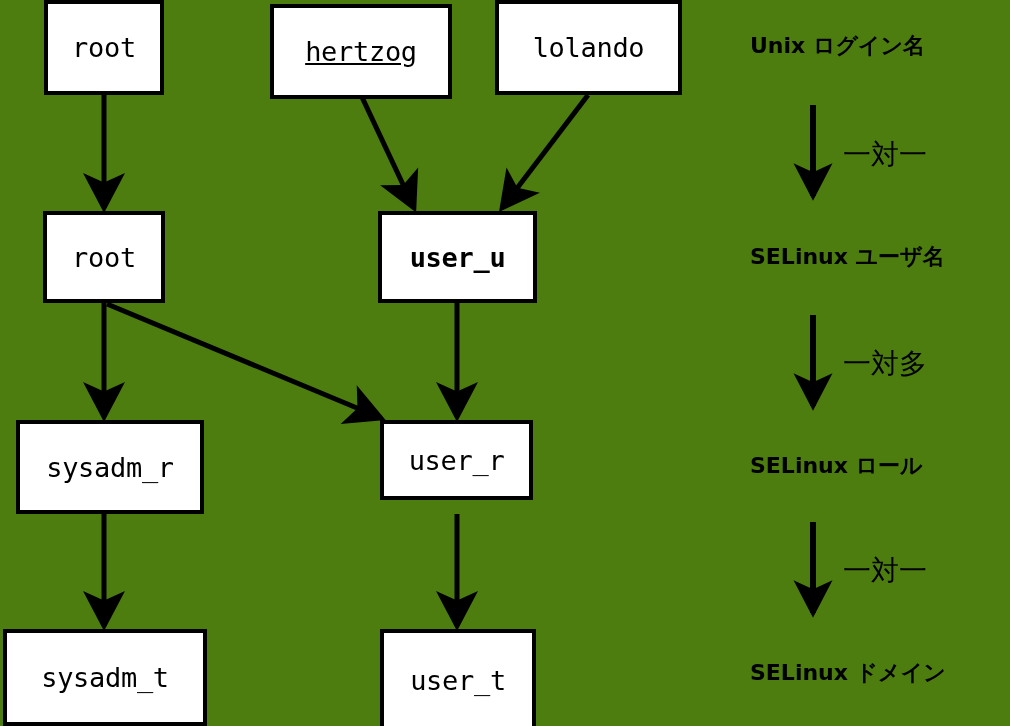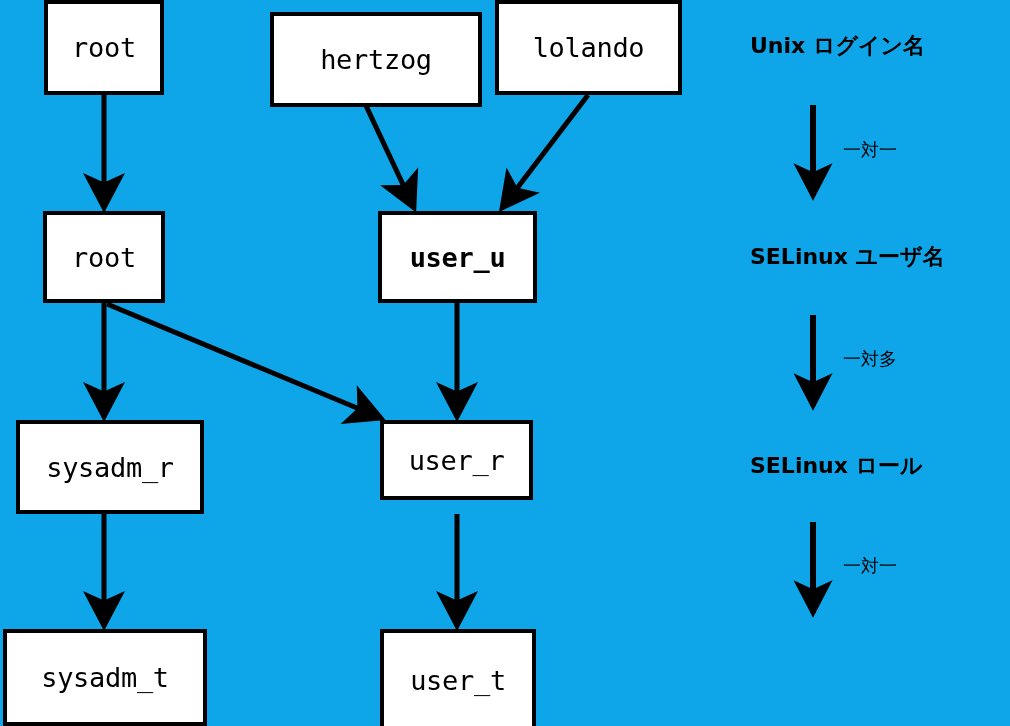--- a/index.html
+++ b/index.html
@@ -4,21 +4,21 @@
 <style>
   html, body {
     margin: 0;
     padding: 0;
     background: #ffffff;
   }
   #canvas {
     position: relative;
     width: 1010px;
     height: 726px;
-    background: #0ea5e9;
+    background: #4d7c0f;
     font-family: "DejaVu Sans", sans-serif;
     overflow: hidden;
   }
   #diagram-svg {
     position: absolute;
     left: 0;
     top: 0;
     width: 1010px;
     height: 726px;
   }
@@ -45,21 +45,21 @@
     font-weight: bold;
     font-size: 22px;
     color: #000000;
     white-space: nowrap;
     line-height: 1;
   }
   .rel-label {
     position: absolute;
     font-family: "DejaVu Sans", sans-serif;
     font-weight: normal;
-    font-size: 18px;
+    font-size: 28px;
     color: #000000;
     white-space: nowrap;
     line-height: 1;
   }
 </style>
 </head>
 <body>
 
 <div id="canvas">
 
@@ -86,21 +86,21 @@
     <g id="legend-arrows" stroke="#000000" fill="none" stroke-linecap="butt">
         <line x1="813" y1="105" x2="813" y2="196" stroke-width="6" marker-end="url(#arrowhead-thick)"></line>
         <line x1="813" y1="315" x2="813" y2="406" stroke-width="6" marker-end="url(#arrowhead-thick)"></line>
         <line x1="813" y1="522" x2="813" y2="613" stroke-width="6" marker-end="url(#arrowhead-thick)"></line>
       </g>
   </svg>
 
   <div class="node-box" style="left: 44px; top: 0px; width: 120px; height: 95px;">
     <span class="node-label">root</span>
   </div>
-  <div class="node-box" style="left: 270px; top: 12px; width: 212px; height: 95px;">
+  <div class="node-box" style="left: 270px; top: 4px; width: 182px; height: 95px; text-decoration: underline;">
     <span class="node-label">hertzog</span>
   </div>
   <div class="node-box" style="left: 495px; top: 0px; width: 187px; height: 95px; text-align: right;">
     <span class="node-label">lolando</span>
   </div>
 
   <div class="node-box" style="left: 43px; top: 211px; width: 122px; height: 92px;">
     <span class="node-label">root</span>
   </div>
   <div class="node-box" style="left: 378px; top: 211px; width: 159px; height: 92px; font-weight: bold;">
@@ -117,18 +117,19 @@
   <div class="node-box" style="left: 3px; top: 629px; width: 204px; height: 97px;">
     <span class="node-label">sysadm_t</span>
   </div>
   <div class="node-box" style="left: 380px; top: 629px; width: 156px; height: 103px;">
     <span class="node-label">user_t</span>
   </div>
 
   <div class="legend-label" style="left: 750px; top: 35px;">Unix ログイン名</div>
   <div class="legend-label" style="left: 750px; top: 246px;">SELinux ユーザ名</div>
   <div class="legend-label" style="left: 750px; top: 455px;">SELinux ロール</div>
+  <div class="legend-label" style="left: 750px; top: 662px;">SELinux ドメイン</div>
 
   <div class="rel-label" style="left: 843px; top: 141px;">一対一</div>
   <div class="rel-label" style="left: 843px; top: 350px;">一対多</div>
   <div class="rel-label" style="left: 843px; top: 557px;">一対一</div>
 
 </div>
 
 </body></html>

